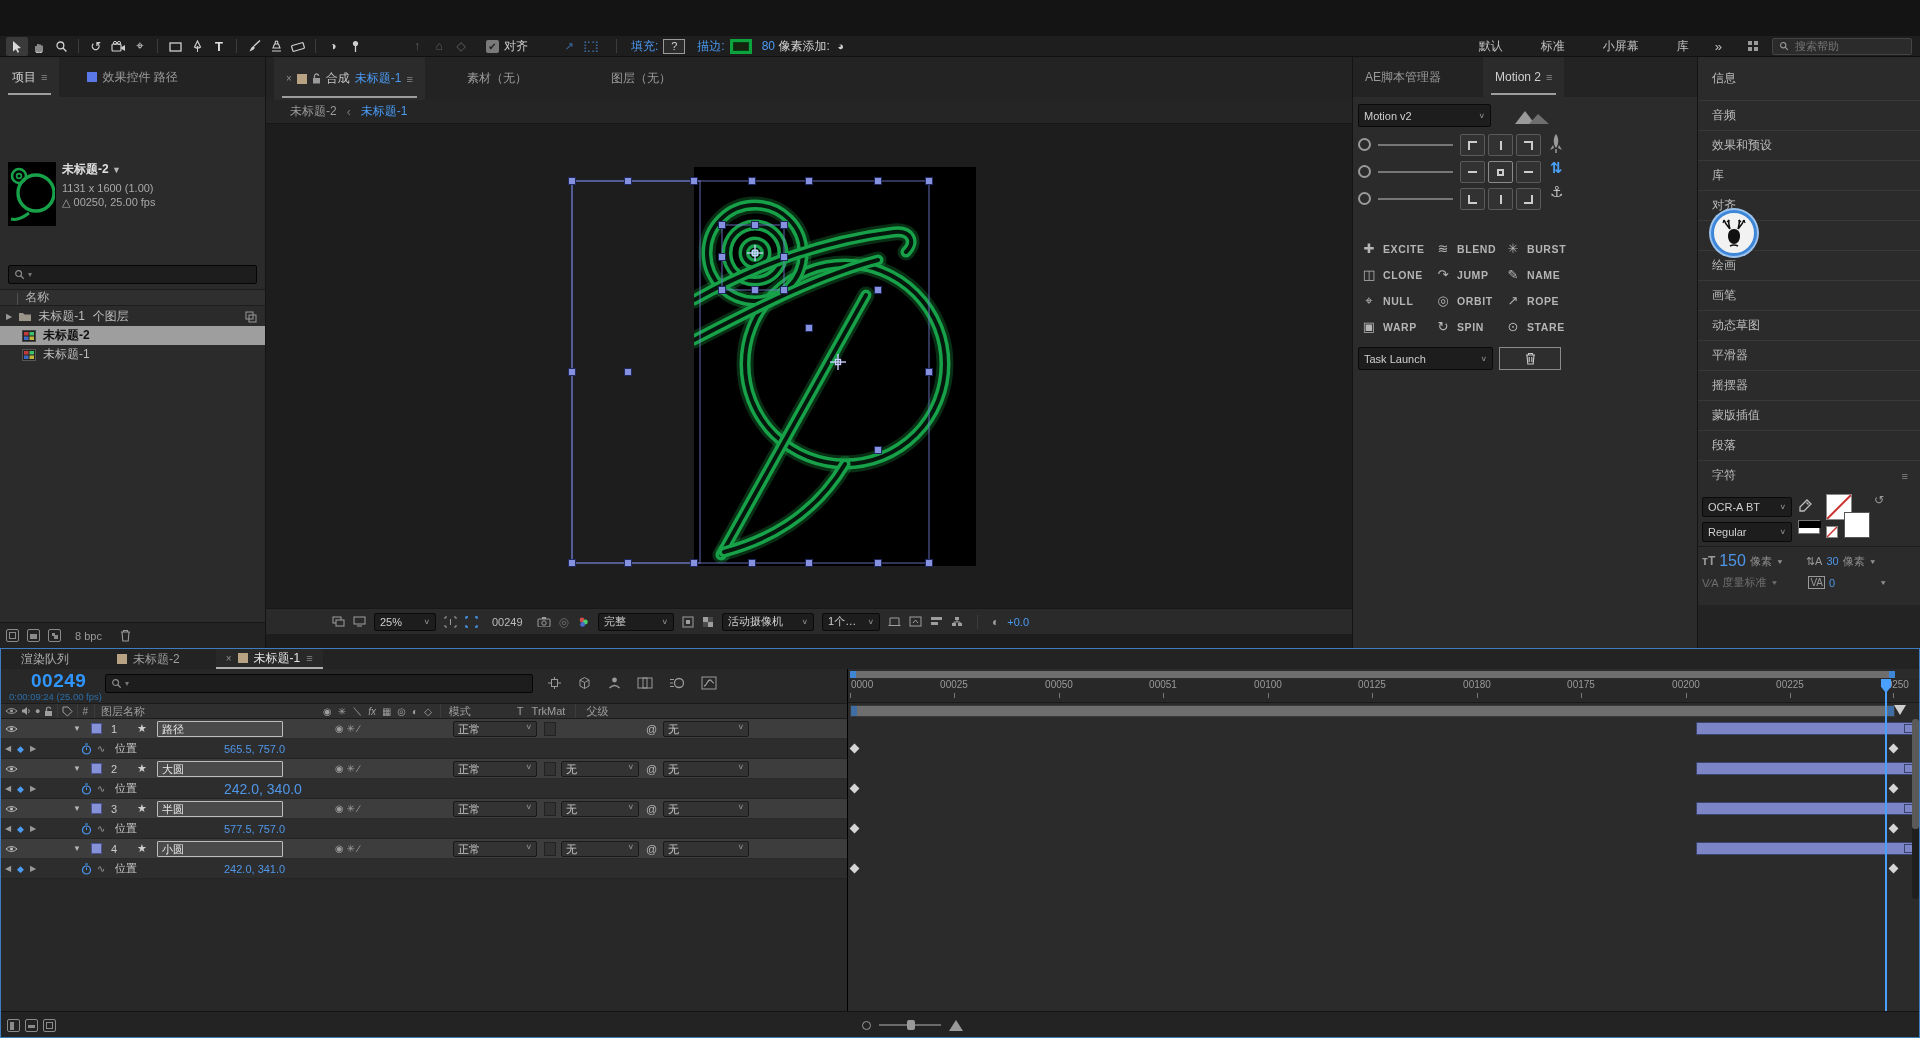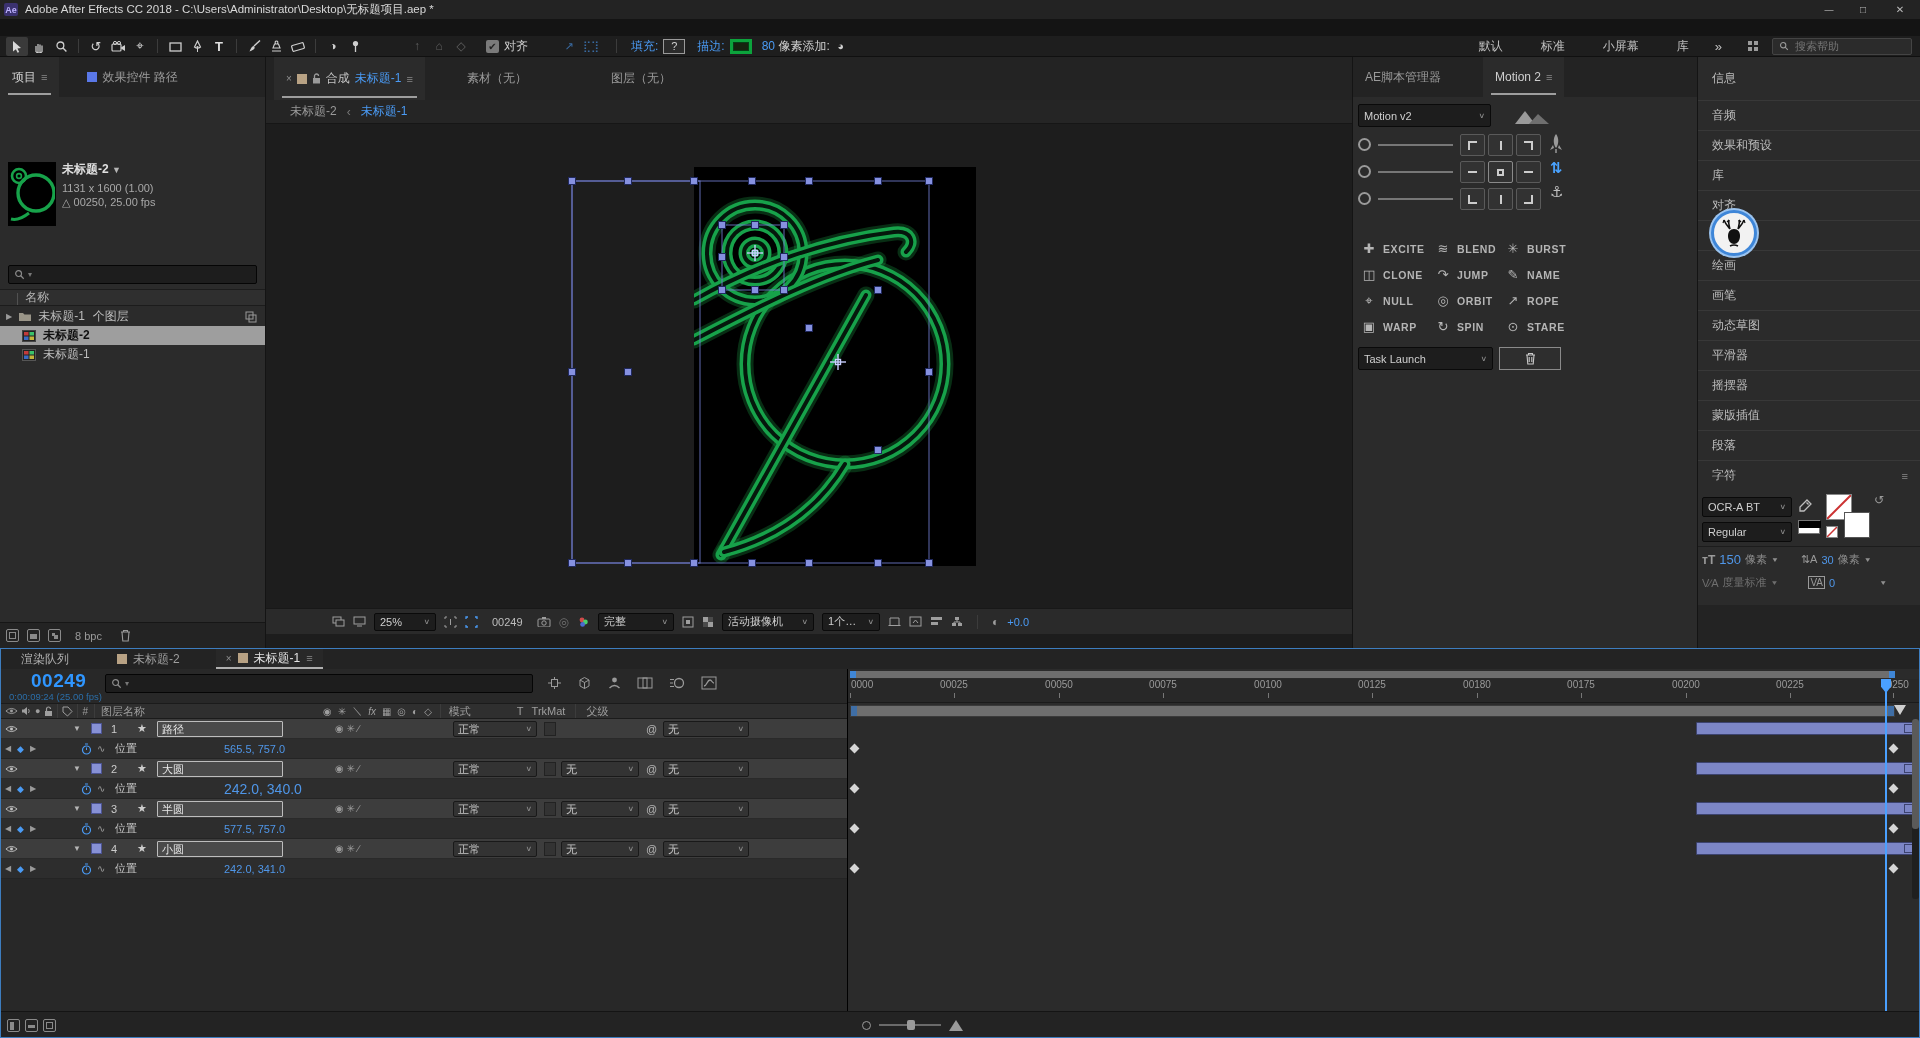--- a/index.html
+++ b/index.html
@@ -20,49 +20,41 @@
 .handle{fill:#8691e0;stroke:#20295e;stroke-width:1}
 .bbox{fill:none;stroke:#727ed0;stroke-width:1;opacity:.85}
 .glowP{fill:none;stroke:rgba(30,165,72,.28);stroke-width:17;stroke-linecap:round}
 .bodyP{fill:none;stroke:#17a24a;stroke-width:11;stroke-linecap:round}
 .coreP{fill:none;stroke:#05170c;stroke-width:4;stroke-linecap:round}
 .mini{width:13px;height:13px;border:1px solid #8a8a8a;border-radius:2px;position:relative}
 .tl-row{position:absolute;left:0;width:846px;height:20px;display:flex;align-items:center}
 .lay{background:#3d3d3d;border-bottom:1px solid #2a2a2a}
 .prp{background:#2d2d2d;border-bottom:1px solid #242424}
 .namebox{width:126px;height:16px;background:#4a4a4a;border:1px solid #bdbdbd;border-radius:1px;color:#e8e8e8;font-size:11px;display:flex;align-items:center;padding:0 4px;position:absolute;left:156px;top:2px}
-.dd{height:16px;background:#333;border:1px solid #191919;border-radius:2px;color:#c6c6c6;font-size:11px;display:flex;align-items:center;justify-content:space-between;padding:0 4px;position:absolute;top:2px}
+.dd{height:16px;background:#333;border:1px solid #191919;border-radius:2px;color:#c6c6c6;font-size:11px;display:flex;align-items:flex-start;justify-content:space-between;padding:0 4px;position:absolute;top:2px}
 .bar{position:absolute;left:848px;width:1045px;height:13px;background:#7c86c6;border:1px solid #3c436f;border-radius:1px}
 .kf{position:absolute;width:7px;height:7px;background:#d6d6d6;transform:rotate(45deg)}
 .rmark{position:absolute;left:1899px;width:12px;height:9px;background:#7c86c6;border:1px solid #3c436f}
 .rlab{position:absolute;top:0;color:#9a9a9a;font-size:10px;transform:translateX(-50%)}
 .rtick{position:absolute;top:14px;width:1px;height:5px;background:#777}
 .stkrow{height:30px;border-top:1px solid #383838;display:flex;align-items:center;padding-left:14px;color:#bdbdbd;font-size:12px;background:#2b2b2b}
 .gridbtn{position:absolute;width:25px;height:22px;background:#323232;border:1px solid #5a5a5a;border-radius:2px;display:flex;align-items:center;justify-content:center}
 .cmark{width:9px;height:9px;position:relative}
 .mbtn{position:absolute;display:flex;align-items:center;gap:6px;color:#b5b5b5}
 .mbtn .lab{font-size:10.5px;font-weight:bold;letter-spacing:.6px;color:#b5b5b5}
 .mbtn .ic{width:16px;text-align:center;font-size:13px;color:#b5b5b5}
 .toolic{width:22px;height:19px;display:flex;align-items:center;justify-content:center;color:#cfcfcf}
 svg{display:block}
 input{outline:none}
 </style>
 </head>
 <body>
 
 <div id="stage">
 
-  <div class="abs" style="left:0;top:0;width:1920px;height:19px;background:#232323;display:flex;align-items:center;padding-left:4px">
-    <span style="background:#3b3270;color:#bdb2ff;font-size:9px;font-weight:bold;width:14px;height:13px;display:inline-flex;align-items:center;justify-content:center;border-radius:2px">Ae</span>
-    <span style="color:#d8d8d8;font-size:11.5px;margin-left:7px">Adobe After Effects CC 2018 - C:\Users\Administrator\Desktop\无标题项目.aep *</span>
-    <span style="flex:1"></span>
-    <span class="i" style="width:34px;height:19px;font-size:9px;color:#bbb">—</span>
-    <span class="i" style="width:34px;height:19px;font-size:10px;color:#bbb">□</span>
-    <span class="i" style="width:40px;height:19px;font-size:10px;color:#bbb">✕</span>
-  </div>
 
 
   <div class="abs" style="left:0;top:36px;width:1920px;height:21px;background:#1e1e1e;display:flex;align-items:center;padding-left:6px;border-bottom:1px solid #101010">
     <span class="toolic" style="background:#3a3a3a;border-radius:2px">
       <svg width="12" height="13" viewBox="0 0 12 13">
           <path d="M2 1 L10 8 L6.4 8.4 L8.2 12 L6.6 12.8 L4.9 9.2 L2 11.5 Z" fill="#d9d9d9"></path>
         </svg>
       </span>
     <span class="toolic">
       <svg width="13" height="13" viewBox="0 0 13 13">
@@ -667,21 +659,21 @@
       <span class="abs" style="left:146px;top:22px;width:26px;height:26px;background:#fff;border:1px solid #555"></span>
       <span class="abs" style="left:128px;top:36px;width:12px;height:12px;background:#fff;border:1px solid #888">
           <svg width="10" height="10">
             <line x1="0" y1="10" x2="10" y2="0" stroke="#c33" stroke-width="1.5"></line>
           </svg>
         </span>
       <span class="abs" style="left:176px;top:3px;color:#9a9a9a;font-size:12px">↺</span>
       <div class="abs" style="left:0;top:56px;width:222px;height:1px;background:#1c1c1c"></div>
       <div class="abs" style="left:4px;top:62px;display:flex;align-items:center;gap:4px">
         <span style="color:#9a9a9a;font-weight:bold;font-size:12px">ᴛT</span>
-        <span style="color:#4f96e8;font-size:13px">150</span>
+        <span style="color:#4f96e8;font-size:16px">150</span>
         <span style="color:#8f8f8f;font-size:11px">像素</span>
         <span class="chev" style="font-size:8px">▼</span>
         <span style="width:14px"></span>
         <span style="color:#9a9a9a;font-size:11px">⇅A</span>
         <span style="color:#4f96e8;font-size:11px">30</span>
         <span style="color:#8f8f8f;font-size:11px">像素</span>
         <span class="chev" style="font-size:8px">▼</span>
       </div>
       <div class="abs" style="left:4px;top:85px;display:flex;align-items:center;gap:4px">
         <span style="color:#6e6e6e;font-size:11px">V∕A</span>
@@ -987,21 +979,21 @@
 
       <div class="abs" style="left:2px;top:2px;width:1045px;height:7px;background:#6e6e6e;border-radius:3px">
         <span style="position:absolute;left:0;top:0;width:6px;height:7px;background:#3f86d6"></span>
         <span style="position:absolute;right:0;top:0;width:6px;height:7px;background:#3f86d6"></span>
       </div>
 
       <div class="abs" style="left:0;top:10px;width:1073px;height:24px;background:#282828;border-bottom:1px solid #1a1a1a">
         <span class="rlab" style="left:3px;transform:none">0000</span>
         <span class="rlab" style="left:106px">00025</span>
         <span class="rlab" style="left:211px">00050</span>
-        <span class="rlab" style="left:315px">00075</span>
+        <span class="rlab" style="left:315px">00051</span>
         <span class="rlab" style="left:420px">00100</span>
         <span class="rlab" style="left:524px">00125</span>
         <span class="rlab" style="left:629px">00180</span>
         <span class="rlab" style="left:733px">00175</span>
         <span class="rlab" style="left:838px">00200</span>
         <span class="rlab" style="left:942px">00225</span>
         <span class="rlab" style="left:1047px">00250</span>
         <span class="rtick" style="left:2px"></span>
           <span class="rtick" style="left:106px"></span>
           <span class="rtick" style="left:211px"></span>

